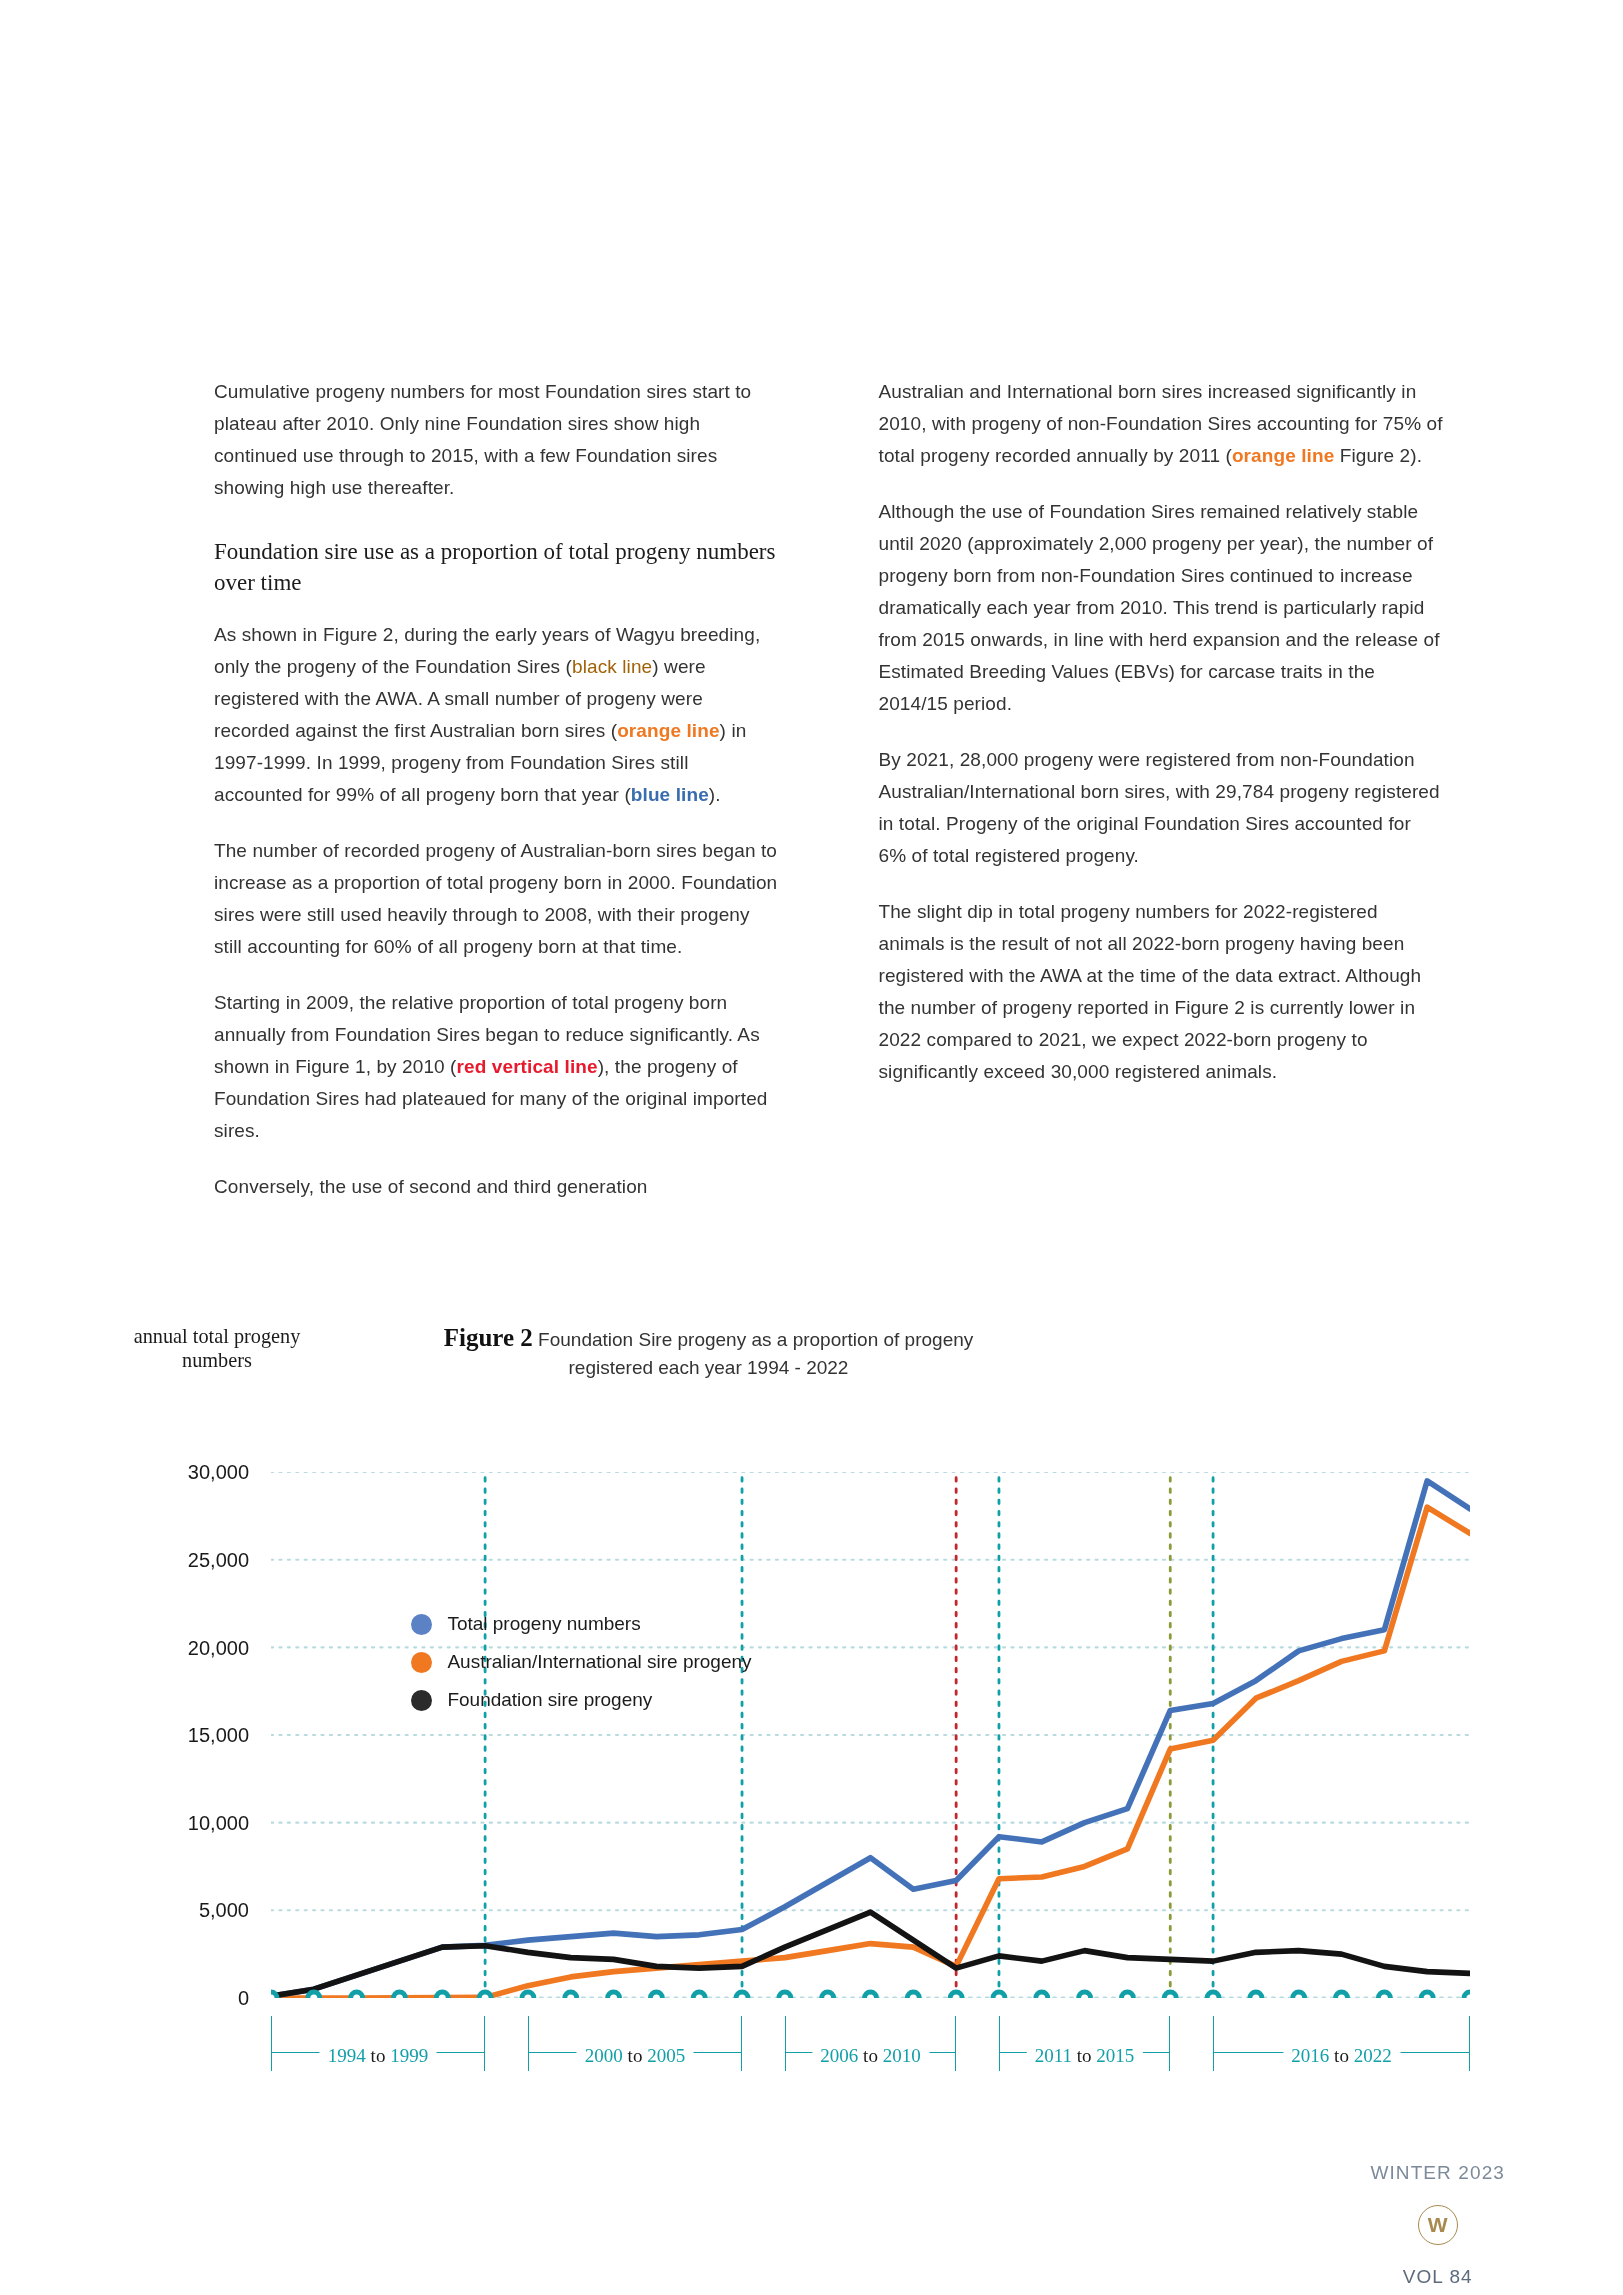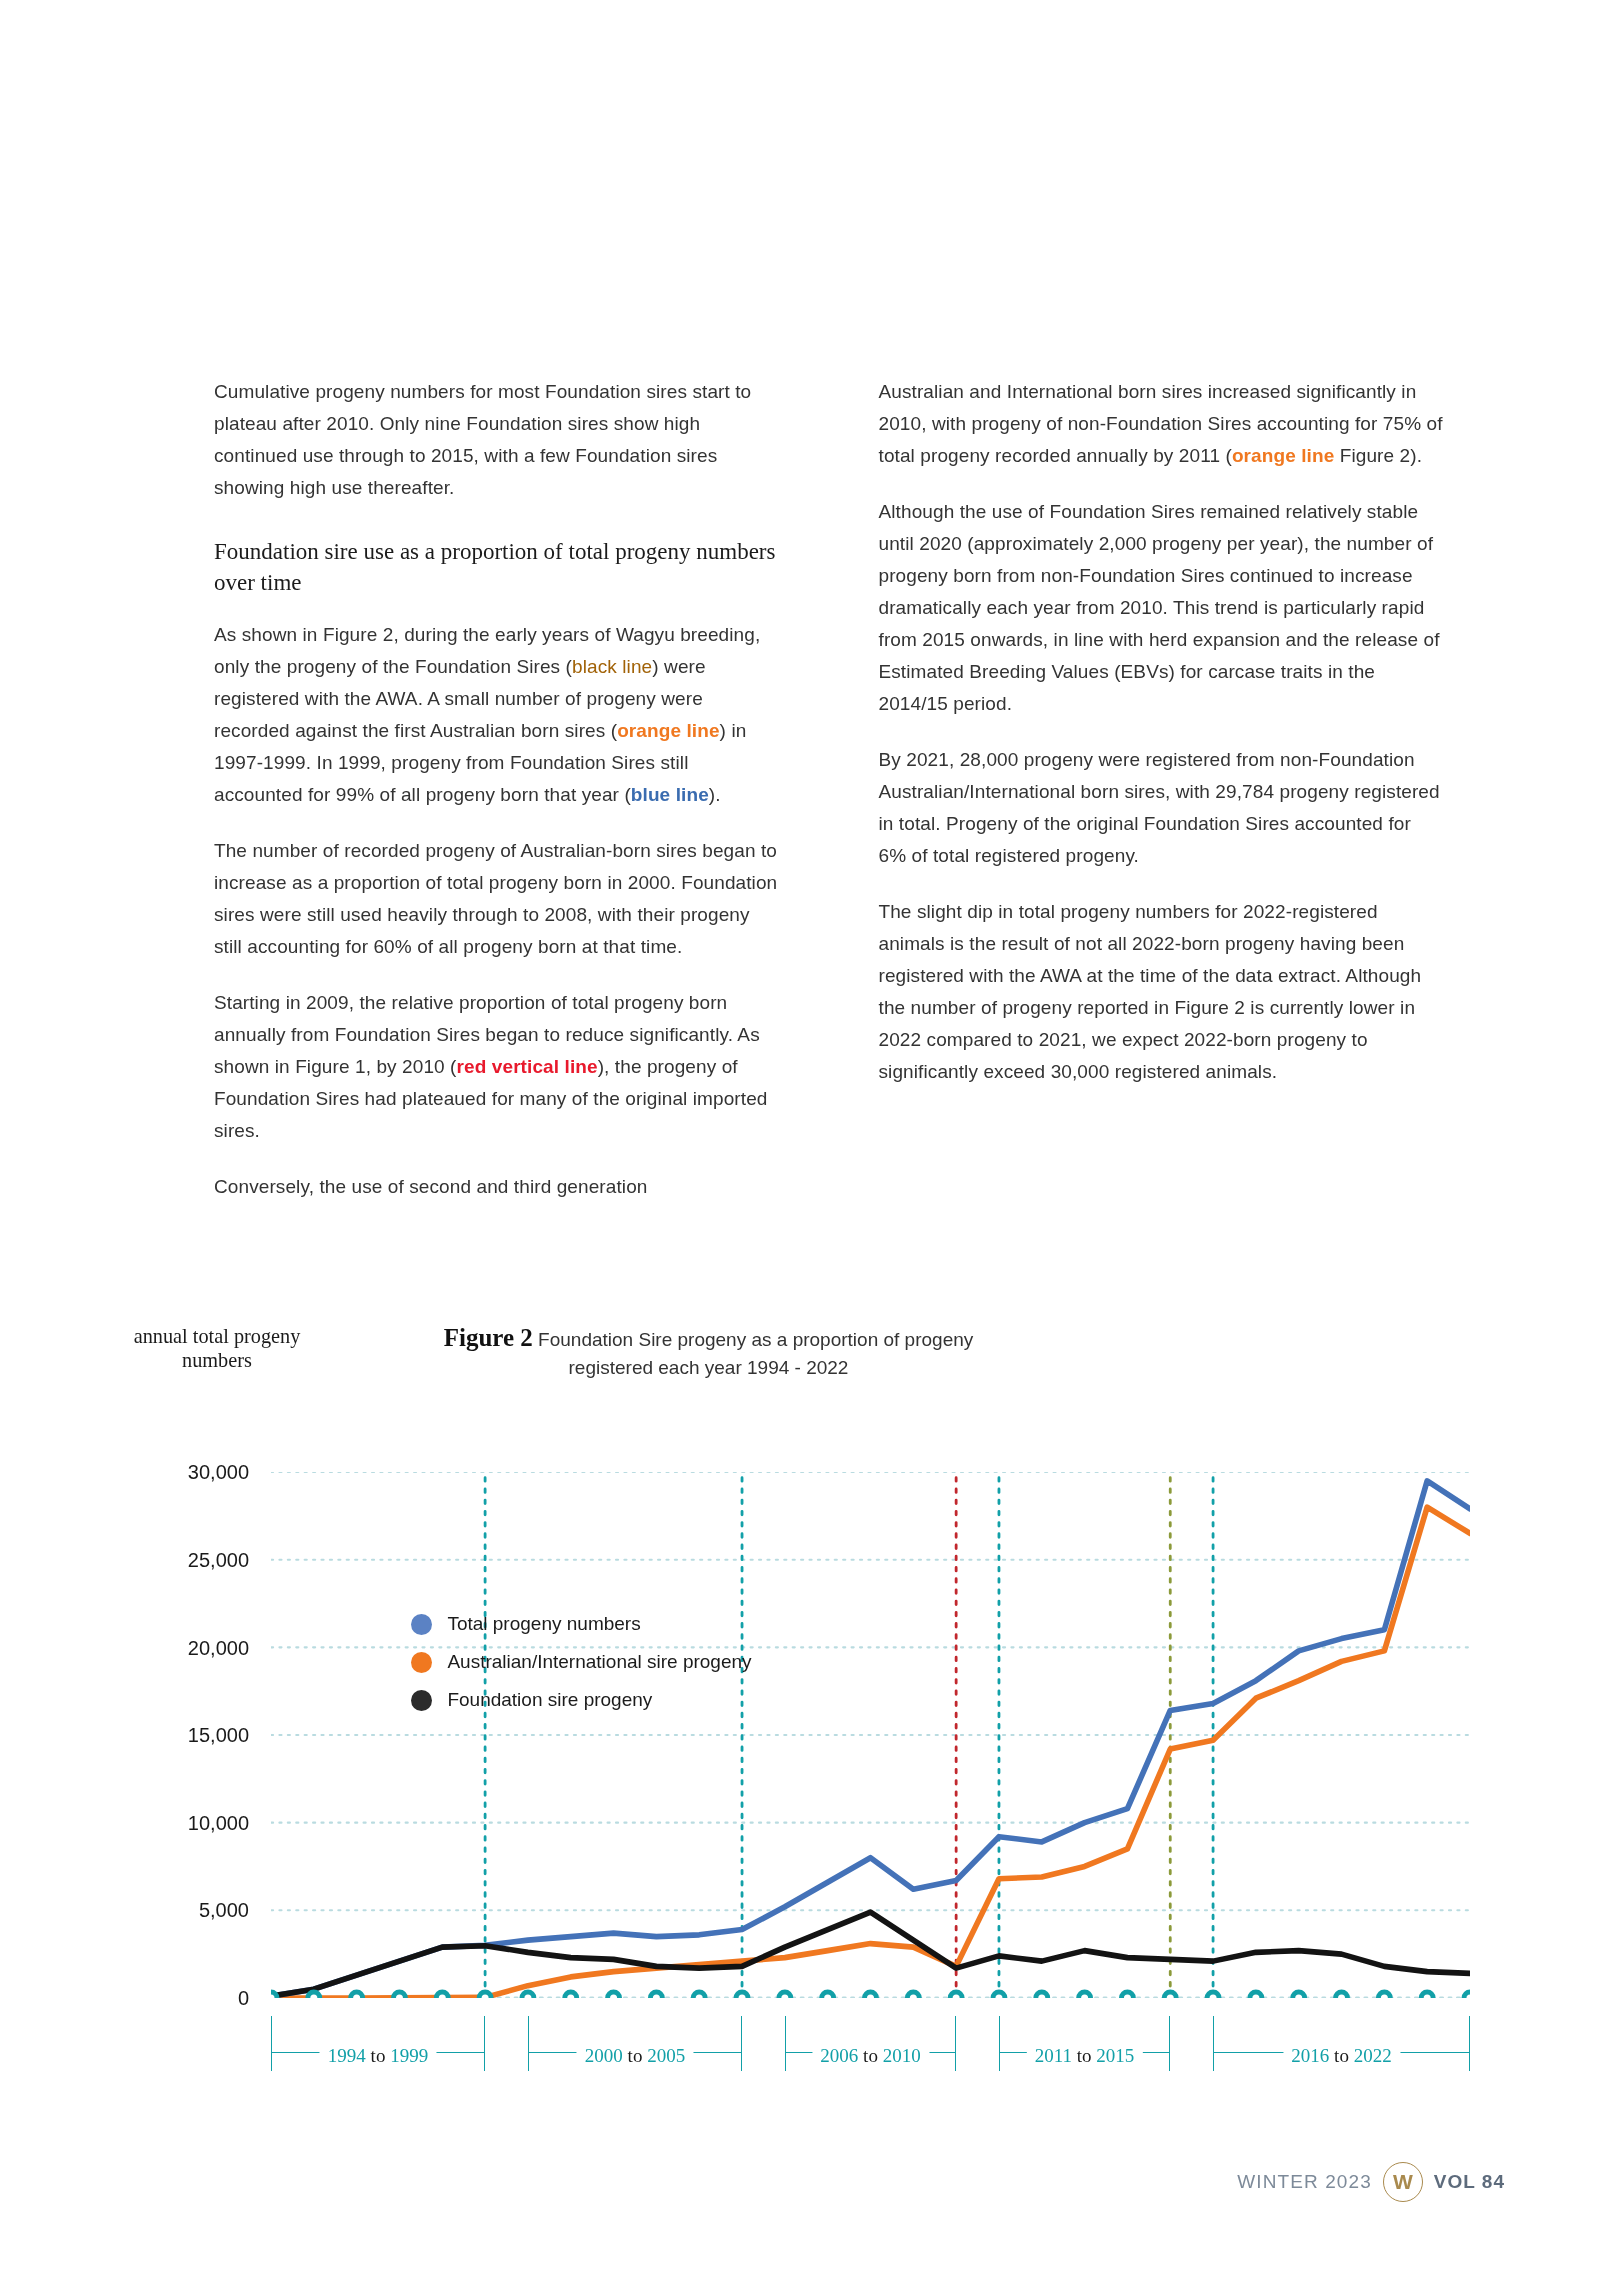--- a/index.html
+++ b/index.html
@@ -171,40 +171,41 @@
     bottom: 84px;
     width: 1623px;
     height: 49px;
   }
   .footer-inner {
     position: absolute;
     right: 118px;
     top: 0;
     display: flex;
     align-items: center;
-    gap: 11px;
+    gap: 21px;
+    flex-direction: column;
   }
   .f-season {
     font-size: 19px;
     letter-spacing: 1.1px;
     color: #7d8a99;
   }
   .f-logo {
     width: 38px; height: 38px;
     border-radius: 50%;
     border: 1.8px solid #a98a4e;
     display: flex; align-items: center; justify-content: center;
     font-size: 21px;
     font-weight: 700;
     color: #a98a4e;
     font-family: "Liberation Sans", sans-serif;
   }
   .f-vol {
     font-size: 19px;
-    font-weight: 700;
+    font-weight: 400;
     letter-spacing: 1px;
     color: #5d6b7c;
   }
 </style>
 </head>
 <body>
 
 <div class="columns">
   <div class="col" id="col-left">
       <p class="para">Cumulative progeny numbers for most Foundation sires start to plateau after 2010. Only nine Foundation sires show high continued use through to 2015, with a few Foundation sires showing high use thereafter.</p>

